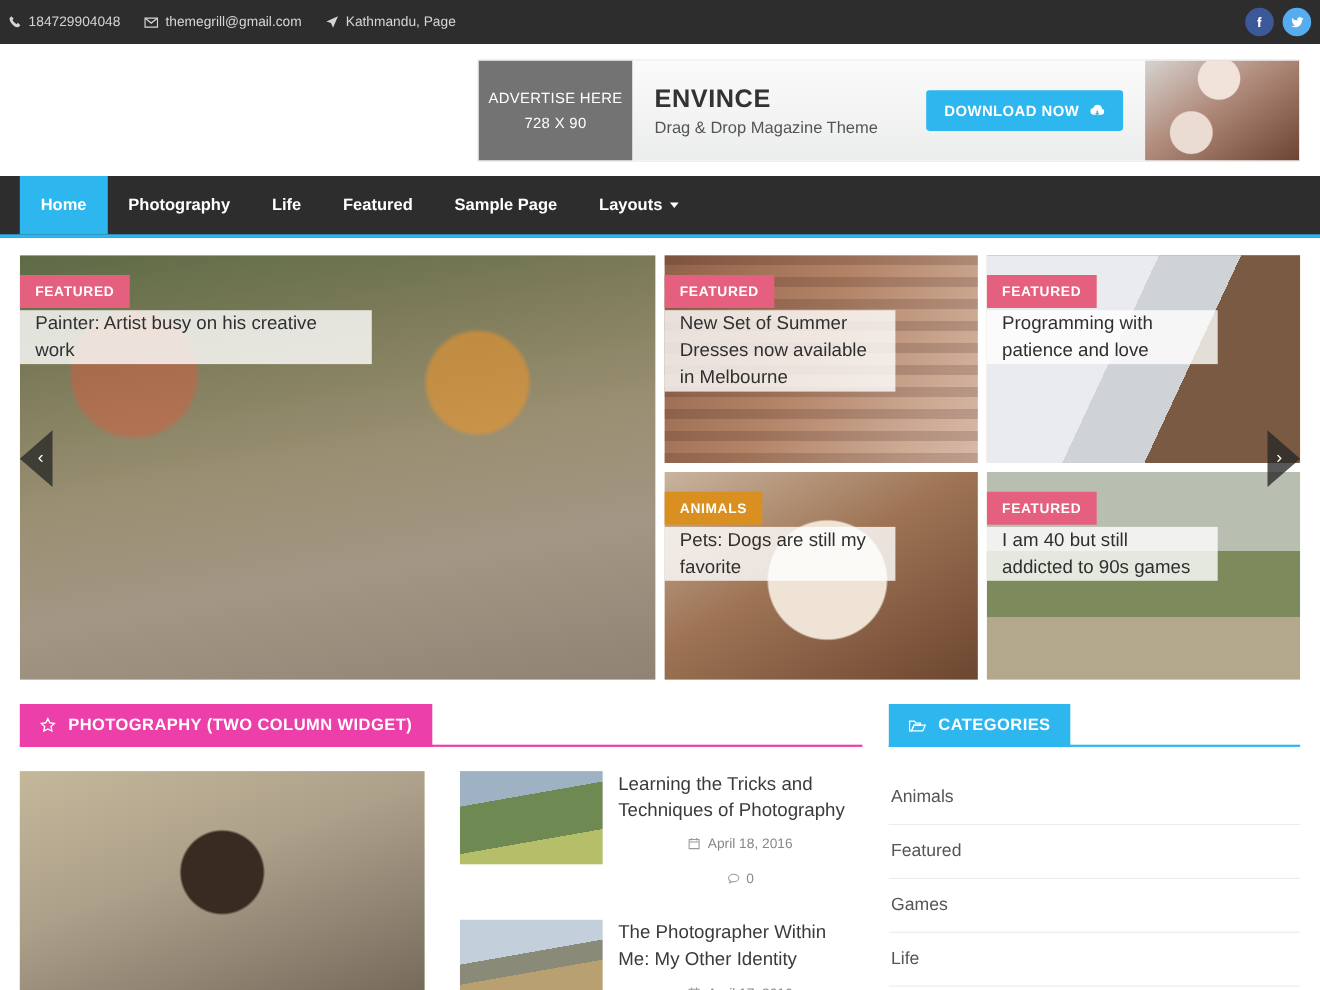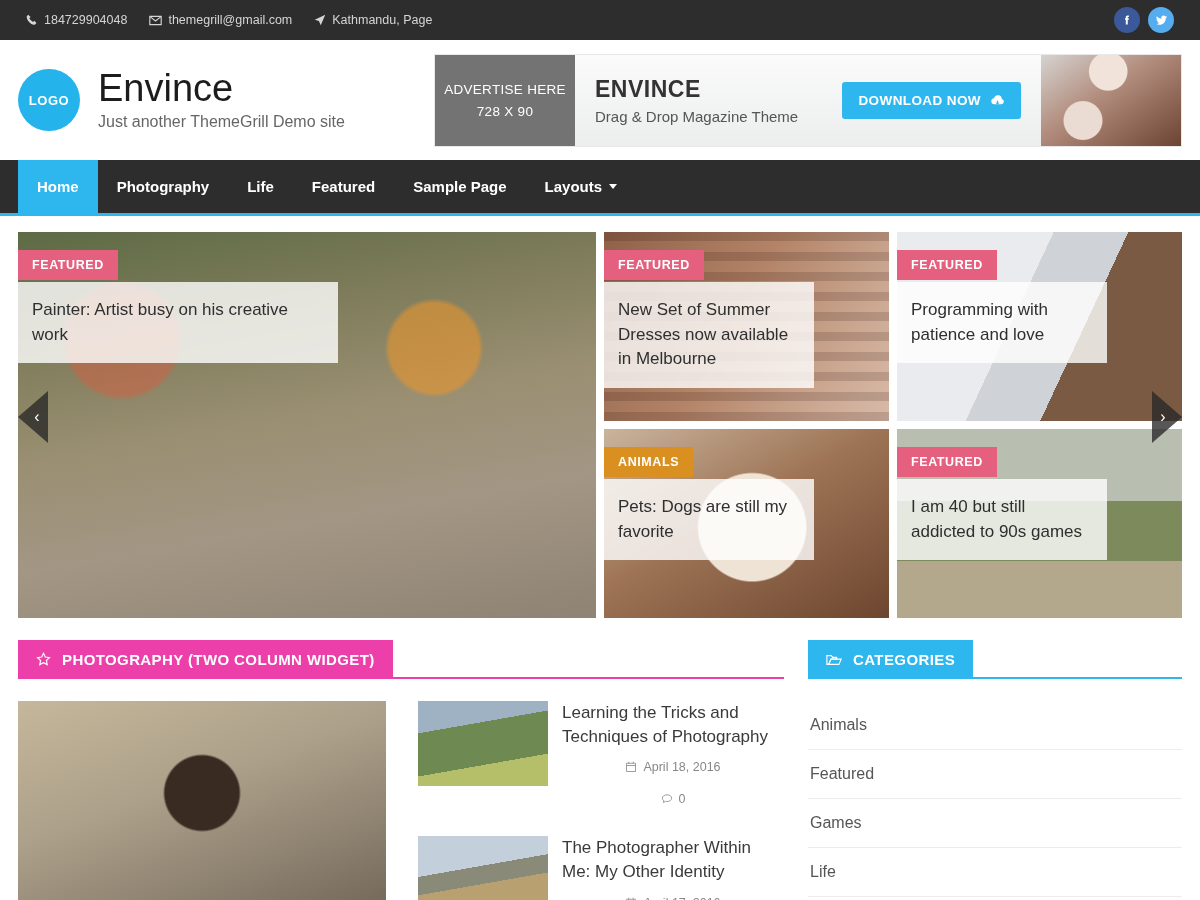--- a/index.html
+++ b/index.html
@@ -6,21 +6,21 @@
   html, body {
     width: 1200px; height: 900px;
     font-family: "Liberation Sans", sans-serif;
     background: #ffffff;
     overflow: hidden;
   }
 
   
   .topbar {
     height: 40px; background: #2d2d2d; color: #d5d5d5;
-    display: flex; align-items: center; padding: 0 26px;
+    display: flex; align-items: center; padding: 0 8px;
     font-size: 12.5px;
   }
   .topbar-left { display: flex; align-items: center; gap: 22px; }
   .tb-item { display: flex; align-items: center; gap: 6px; white-space: nowrap; }
   .tb-item svg { fill: #d5d5d5; display:block; }
   .topbar-right { margin-left: auto; display: flex; align-items: center; gap: 8px; }
   .soc {
     width: 26px; height: 26px; border-radius: 50%;
     display: flex; align-items: center; justify-content: center;
   }
@@ -126,21 +126,21 @@
 
   .badge {
     position: absolute; top: 18px; left: 0; color: #fff;
     font-size: 12.5px; font-weight: bold; letter-spacing: .6px;
     padding: 8px 14px;
   }
   .badge.featured { background: #e4607e; }
   .badge.animals  { background: #d99021; }
   .cap {
     position: absolute; left: 0; background: rgba(255,255,255,.80);
-    color: #2f2f2f; padding: 16px 14px; font-size: 17px; line-height: 1.45;
+    color: #2f2f2f; padding: 0 14px; font-size: 17px; line-height: 1.45;
     max-width: 85%;
   }
   .big .cap { top: 50px; font-size: 17px; max-width: 320px; }
   .small .cap { top: 50px; max-width: 210px; font-size: 17px; }
 
   .arrow {
     position: absolute; top: 50%; transform: translateY(-50%);
     width: 30px; height: 52px; background: rgba(40,40,40,.78); color: #fff;
     display: flex; align-items: center; justify-content: center;
     font-size: 16px; cursor: pointer; z-index: 5;
@@ -239,27 +239,20 @@
     </span>
     <span class="soc tw">
       <svg width="13" height="13" viewBox="0 0 16 16">
           <path d="M15 3.6a5.6 5.6 0 01-1.6.45 2.8 2.8 0 001.23-1.55 5.6 5.6 0 01-1.78.68A2.8 2.8 0 007.9 5.73 7.94 7.94 0 012.1 2.8a2.8 2.8 0 00.87 3.74 2.8 2.8 0 01-1.27-.35 2.8 2.8 0 002.25 2.78 2.8 2.8 0 01-1.26.05 2.8 2.8 0 002.61 1.95A5.6 5.6 0 011 12.1a7.9 7.9 0 004.28 1.26c5.14 0 7.95-4.26 7.95-7.95v-.36A5.7 5.7 0 0015 3.6z"></path>
         </svg>
     </span>
   </div>
 </div>
 
 <div class="header">
-  <div class="brand">
-    <div class="logo-circle">LOGO</div>
-    <div>
-      <div class="site-title">Envince</div>
-      <div class="site-desc">Just another ThemeGrill Demo site</div>
-    </div>
-  </div>
 
   <div class="ad">
     <div class="ad-left">
       <div>ADVERTISE HERE</div>
       <div>728 X 90</div>
     </div>
     <div class="ad-mid">
       <div>
         <div class="ad-text-h">ENVINCE</div>
         <div class="ad-text-s">Drag &amp; Drop Magazine Theme</div>

